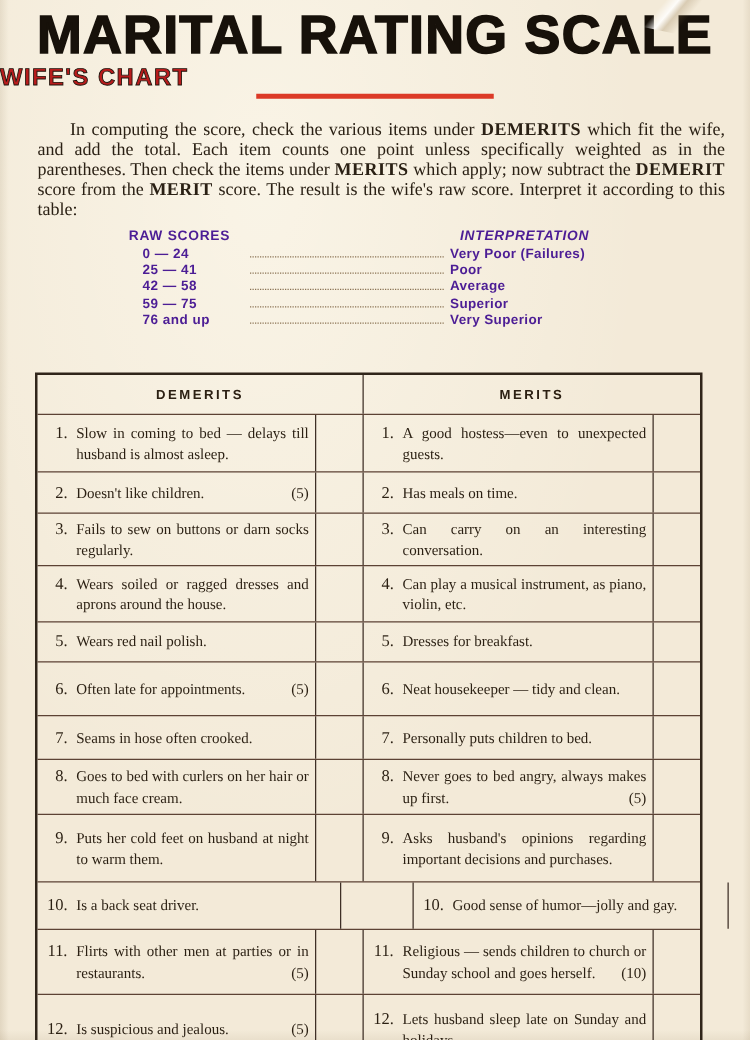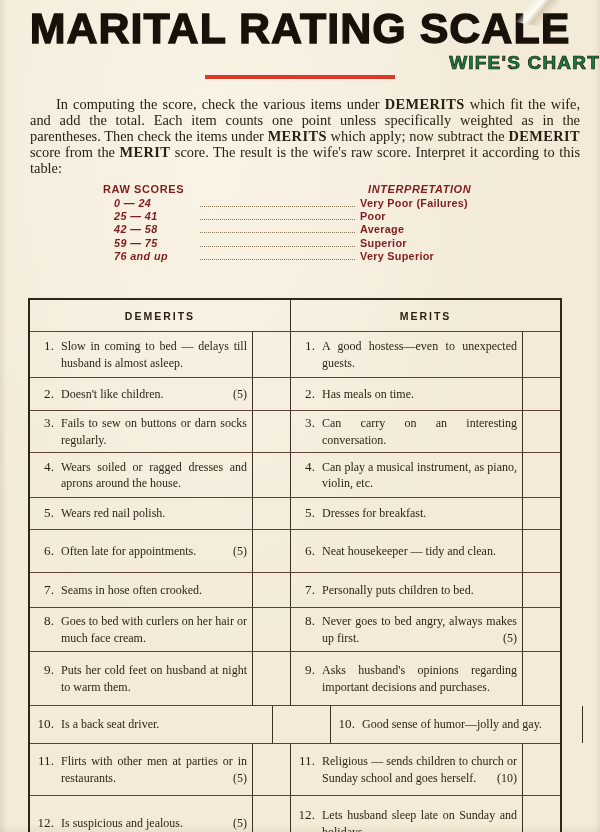--- a/index.html
+++ b/index.html
@@ -21,47 +21,47 @@
     pointer-events:none;
   }
   
   .title{
     margin:5px 0 0;text-align:center;
     font-family:"Liberation Sans", sans-serif;font-weight:bold;
     font-size:43px;line-height:46px;letter-spacing:1px;
     color:#17110a;-webkit-text-stroke:1.3px #17110a;
   }
   .subtitle{
-    margin:1px 0 0;text-align:right;
+    margin:1px 0 0;text-align:left;
     font-family:"Liberation Sans", sans-serif;font-weight:bold;
     font-size:19px;line-height:21px;letter-spacing:1.2px;
-    color:#15803d;-webkit-text-stroke:.7px #1b140c;
+    color:#b91c1c;-webkit-text-stroke:.7px #1b140c;
   }
   .red-underline{width:190px;height:4px;background:#dc3a27;margin:2px auto 0;}
   .author{
     margin:5px 0 0;text-align:center;
     font-family:"Liberation Sans", sans-serif;font-weight:bold;
     font-size:13px;color:#261b0d;word-spacing:4px;letter-spacing:.2px;
   }
   
   .intro{
     margin:17px 20px 0 30px;
     font-size:14.4px;line-height:16px;text-align:justify;text-indent:26px;
     color:#2a2014;
   }
   .intro .b{font-weight:bold;letter-spacing:.4px;}
   
   .score-table{
     margin:7px 0 16px 103px;width:402px;
-    font-family:"Liberation Sans", sans-serif;font-weight:bold;color:#7f1d1d;
+    font-family:"Liberation Sans", sans-serif;font-weight:bold;color:#4c1d95;
   }
   .score-head{display:grid;grid-template-columns:95px 160px 147px;font-size:11px;letter-spacing:.6px;margin-bottom:2px;}
   .score-head .ih{padding-left:10px;font-style:italic;}
   .score-row{display:grid;grid-template-columns:95px 160px 147px;height:13.2px;font-size:10.8px;align-items:baseline;}
-  .score-row .range{padding-left:11px;white-space:nowrap;letter-spacing:.4px;font-style:italic;}
+  .score-row .range{padding-left:11px;white-space:nowrap;letter-spacing:.4px;}
   .score-row .leader{border-bottom:1.6px dotted #8a7354;height:9px;margin:0 3px 0 2px;}
   .score-row .meaning{padding-left:2px;white-space:nowrap;letter-spacing:.3px;}
   
   *{box-sizing:border-box;}
   .rating-table{
     position:absolute;left:28px;top:298px;width:534px;
     border:2px solid #30251a;background:rgba(0,0,0,0);
   }
   .rt-header{
     display:grid;grid-template-columns:260px 270px;height:31px;

